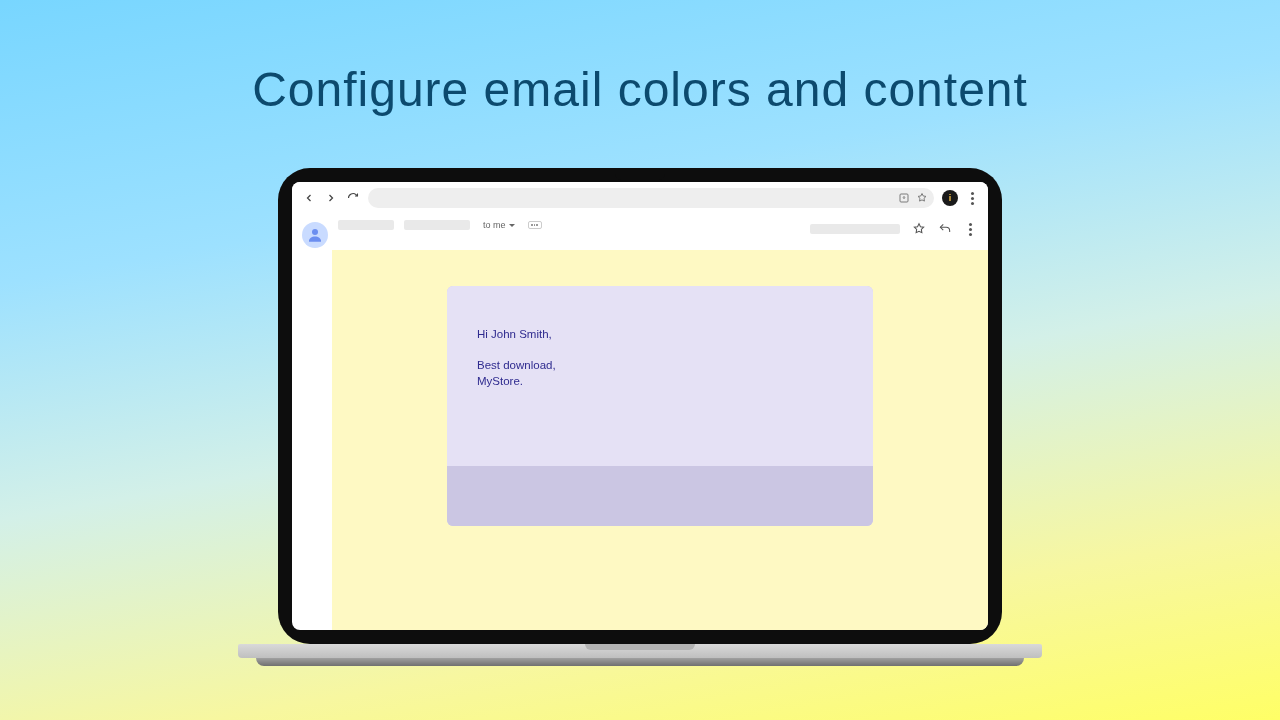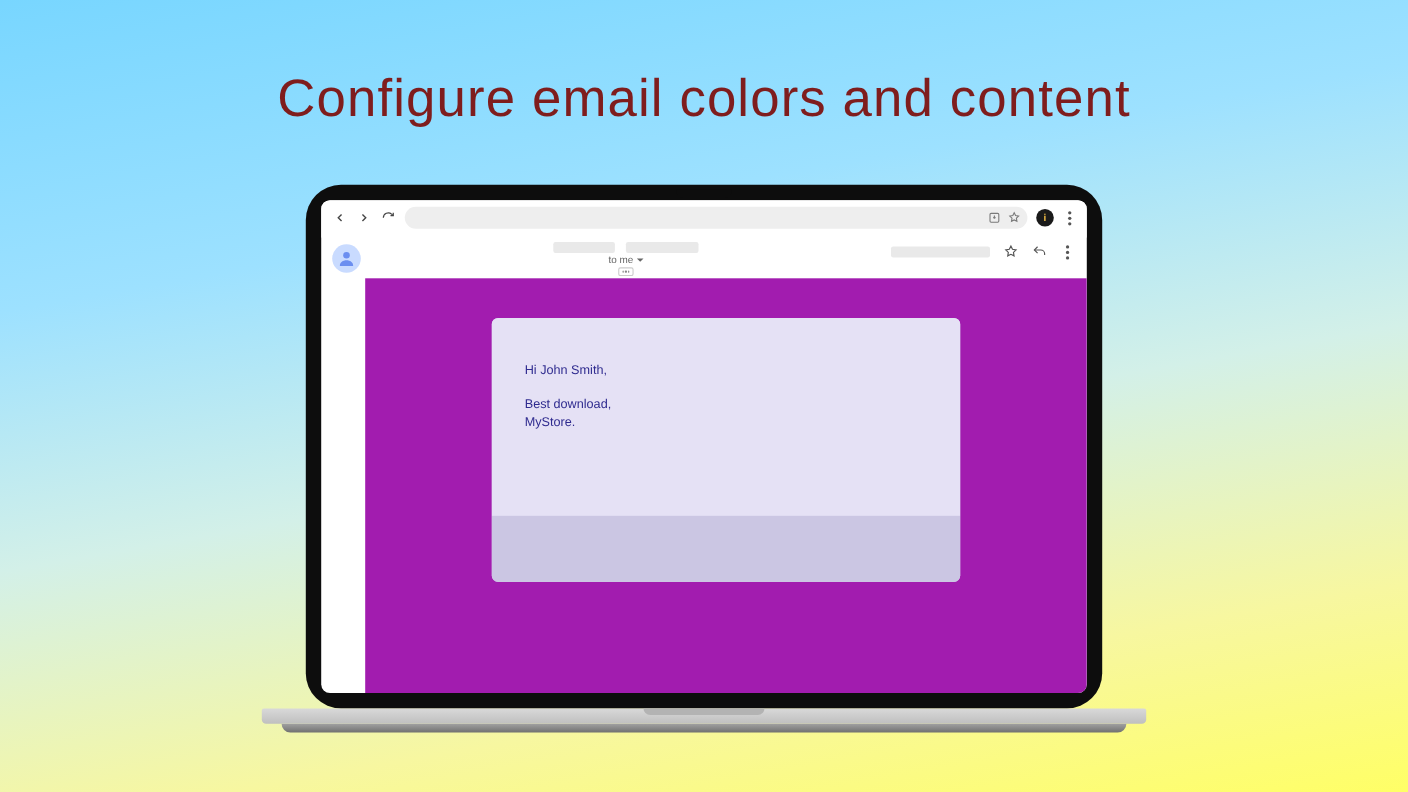--- a/index.html
+++ b/index.html
@@ -9,21 +9,21 @@
     background: linear-gradient(170deg, #78d6ff 0%, #9de1ff 30%, #d3f0e8 55%, #f7f7a0 80%, #ffff66 100%);
     position: relative;
   }
   .headline {
     position: absolute;
     top: 62px;
     left: 0; right: 0;
     text-align: center;
     font-size: 48px;
     font-weight: 500;
-    color: #7f1d1d;
+    color: #0c4a6e;
     letter-spacing: 1px;
     font-family: "Arial Black", Arial, sans-serif;
   }
 
   
   .laptop {
     position: absolute;
     top: 168px;
     left: 50%;
     transform: translateX(-50%);
@@ -146,23 +146,22 @@
     border-radius: 50%;
     background: #c9dbff;
     display: flex; align-items: center; justify-content: center;
     color: #6b8ef0;
     margin-top: 2px;
   }
   .avatar svg { width: 18px; height: 18px; }
   .sender-col {
     flex: 1;
     display: flex;
-    flex-direction: column;
-    gap: 1px;
-    align-items: center;
+    flex-direction: row;
+    gap: 13px;
   }
   .sender-top {
     display: flex;
     gap: 10px;
     align-items: center;
   }
   .ph { background: #e9e9e9; border-radius: 2px; height: 10px; }
   .sender-recipient {
     display: flex;
     align-items: center;
@@ -202,21 +201,21 @@
   .icon-btn svg { width: 14px; height: 14px; }
 
   
   .mail-body-wrap {
     flex: 1;
     padding: 0 0 0 40px;
     display: flex;
   }
   .purple-bg {
     flex: 1;
-    background: #a21caf;
+    background: #fef9c3;
     display: flex;
     justify-content: center;
     padding: 36px 0 0 0;
   }
   .email-card {
     width: 426px;
     background: #d3ceeb;
     border-radius: 6px;
     overflow: hidden;
     display: flex;

